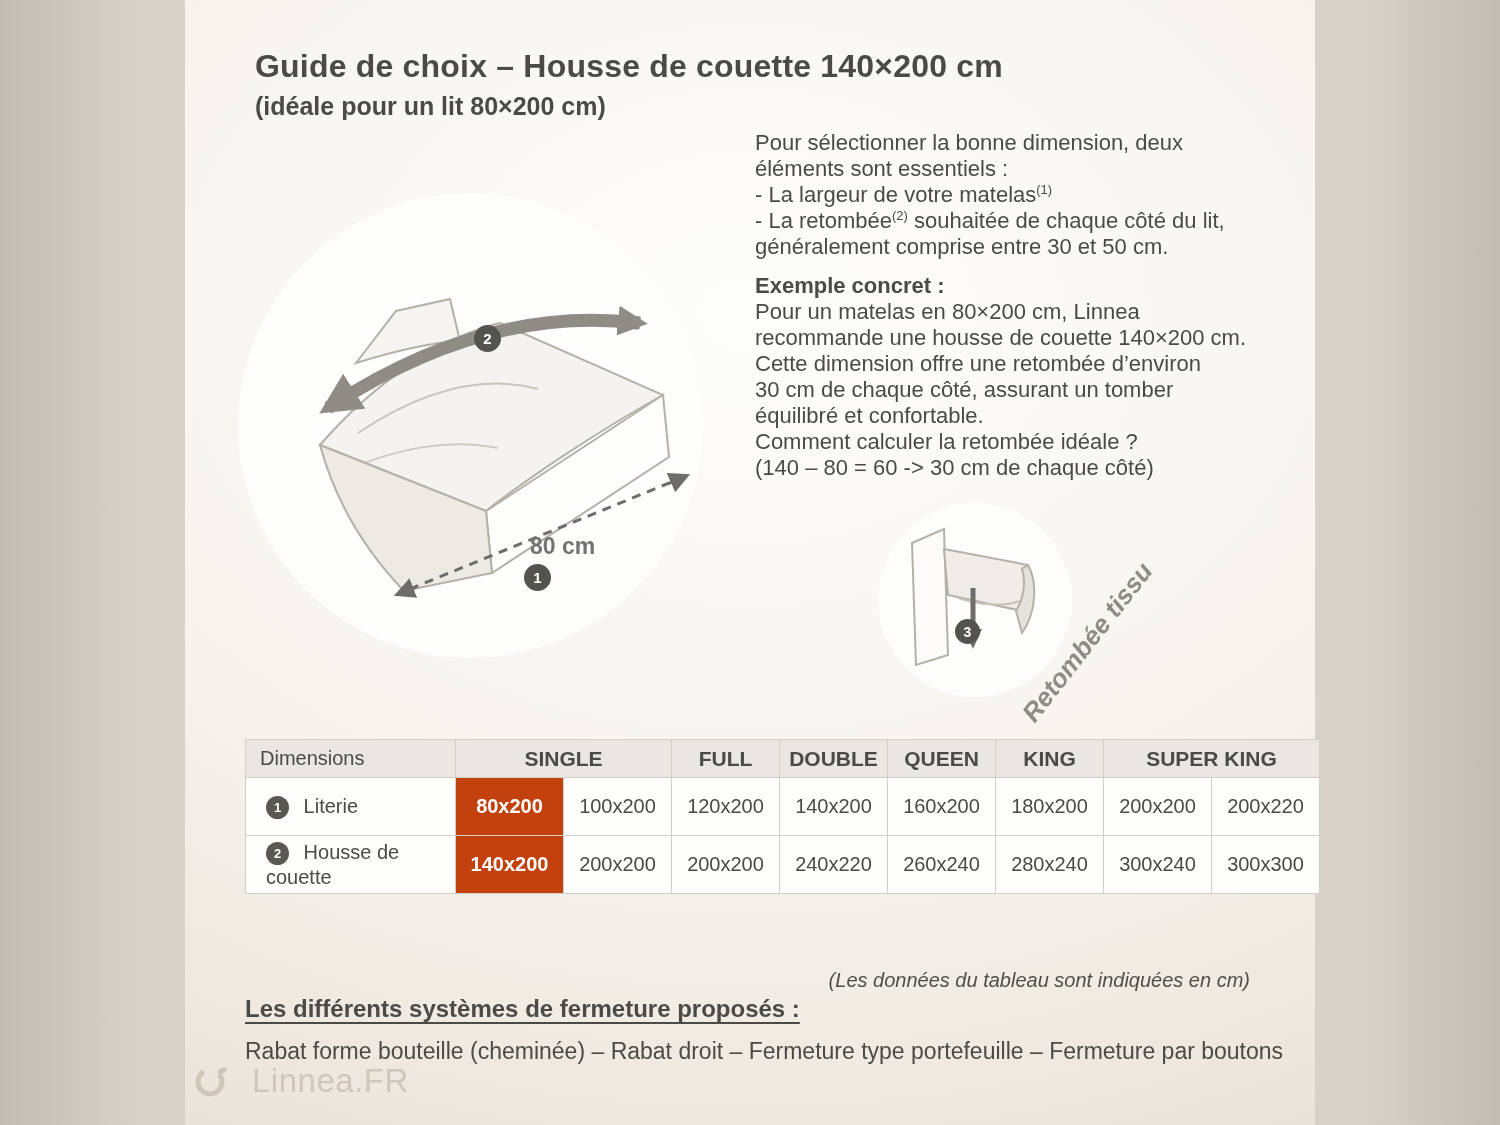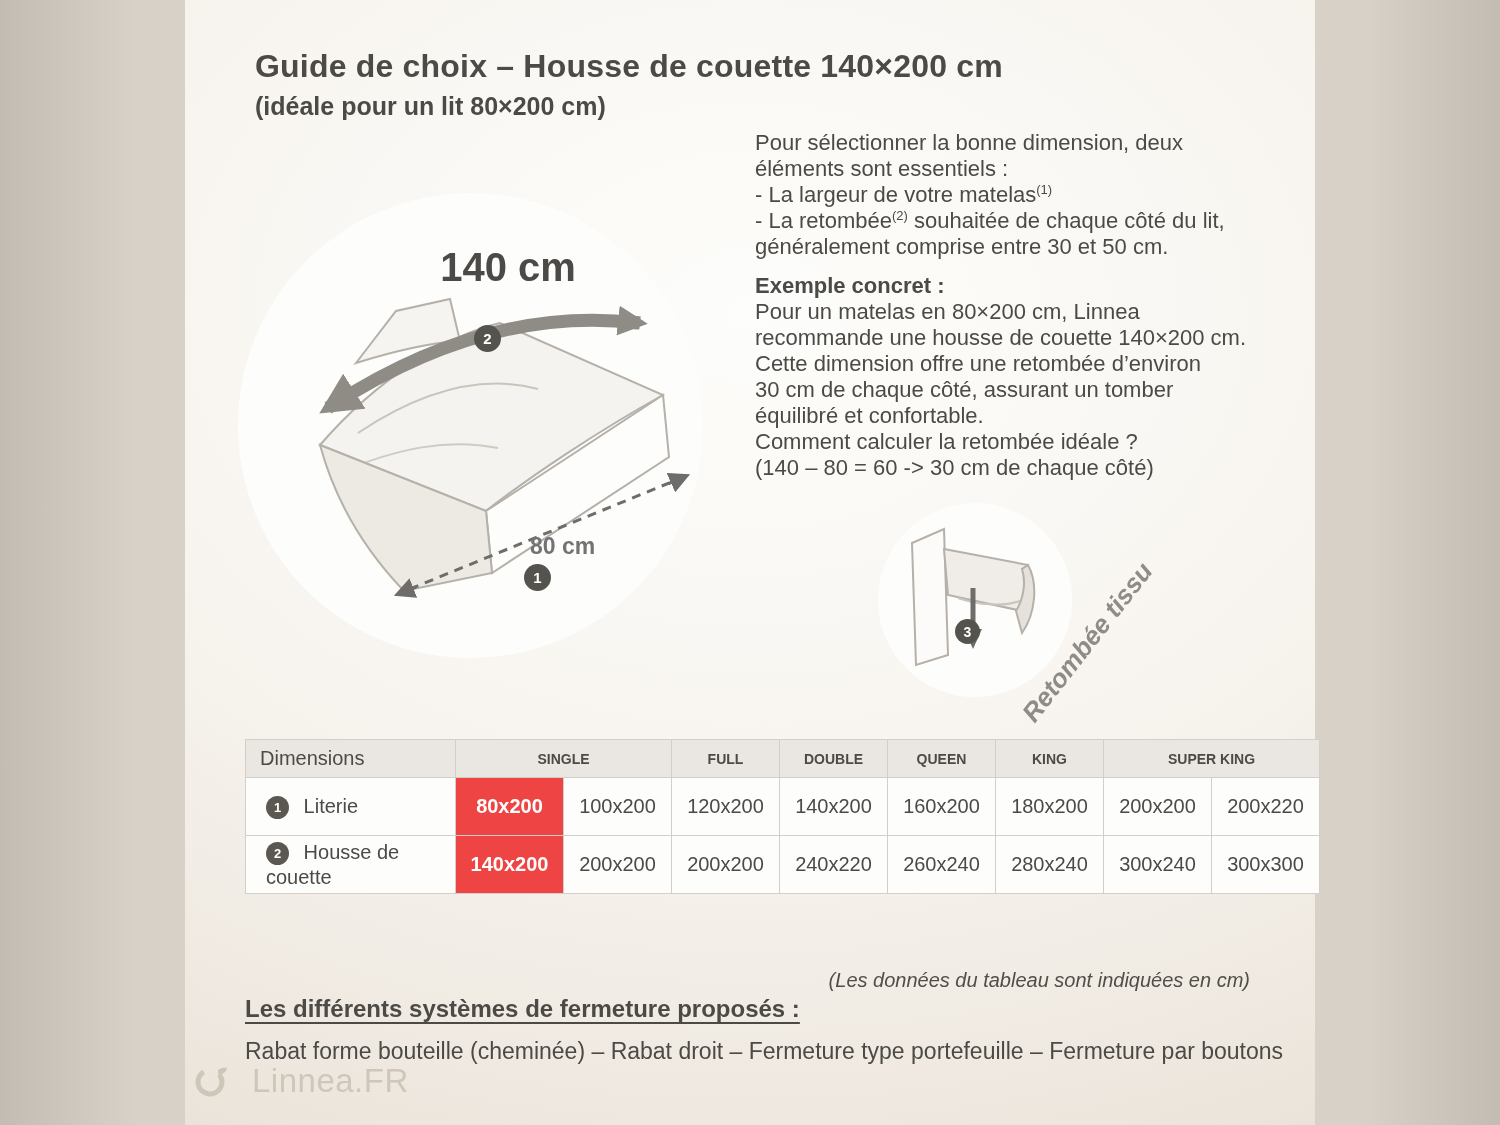--- a/index.html
+++ b/index.html
@@ -41,29 +41,29 @@
   .small-circle svg { position:absolute; left:0; top:0; }
   .b3 { left:77px; top:116px; width:25px; height:25px; font-size:14px; }
   .retombee-label { position:absolute; left:1028px; top:703px; width:220px;
     font-size:26px; font-weight:bold; font-style:italic; color:#8f8b85;
     transform:rotate(-52deg); transform-origin:left center; white-space:nowrap; }
 
   
   .size-table { position:absolute; left:245px; top:739px; width:1075px;
     border-collapse:collapse; table-layout:fixed; background:#fdfdfc; }
   .size-table th, .size-table td { border:1px solid #d3cfc8; color:#4b4a46; }
-  .size-table thead th { height:38px; background:#eae7e2; font-size:14px; font-weight:bold; text-align:center; }
+  .size-table thead th { height:38px; background:#eae7e2; font-size:21px; font-weight:bold; text-align:center; }
   .size-table thead th.dim-h { text-align:left; padding-left:14px; font-weight:normal; font-size:20px; }
   .size-table tbody td { height:58px; text-align:center; font-size:20px; }
   .label-cell { text-align:left !important; padding-left:20px; }
   .row-badge { display:inline-flex; width:23px; height:23px; border-radius:50%;
     background:#5a5850; color:#fff; font-size:13px; font-weight:bold;
     align-items:center; justify-content:center; margin-right:9px; vertical-align:middle; }
   .row-label { vertical-align:middle; }
-  .hl { background:#ef4444; color:#fff !important; font-weight:bold; }
+  .hl { background:#c2410c; color:#fff !important; font-weight:bold; }
 
   .table-note { position:absolute; left:650px; top:961px; width:600px; text-align:right;
     font-style:italic; font-size:20px; color:#504e49;margin-top:8px; }
 
   .closures-title { position:absolute; left:245px; top:995px; font-size:24px; font-weight:bold;
     text-decoration:underline; text-underline-offset:5px; }
   .closures-list  { position:absolute; left:245px; top:1038px; font-size:23px; }
 
   .logo { position:absolute; left:192px; top:1062px; display:flex; align-items:flex-end; gap:24px; opacity:0.55; }
   .logo-text { font-size:33px; color:#b7ad9d; letter-spacing:0.5px; }
@@ -103,21 +103,20 @@
       <path d="M82,252 L248,318 L254,380 L166,398 C120,350 95,300 82,252 Z" fill="#edeae4" stroke="#b5b0a8" stroke-width="2"></path>
 
       <path d="M95,212 Q250,112 400,130" fill="none" stroke="#8f8b85" stroke-width="13"></path>
       <path d="M112,201 L90,215" stroke="#8f8b85" stroke-width="13" marker-end="url(#mBigL)"></path>
       <path d="M384,128 L402,130" stroke="#8f8b85" stroke-width="13" marker-end="url(#mBigR)"></path>
 
       <path d="M172,396 L436,288" fill="none" stroke="#6f6d69" stroke-width="3" stroke-dasharray="9 7"></path>
       <path d="M178,394 L160,401" stroke="#6f6d69" stroke-width="3" marker-end="url(#mDash)"></path>
       <path d="M430,291 L448,283" stroke="#6f6d69" stroke-width="3" marker-end="url(#mDash)"></path>
     </svg>
-    <div class="dim-140">140 cm</div>
     <div class="dim-80">80 cm</div>
     <div class="dbadge b2">2</div>
     <div class="dbadge b1">1</div>
   </div>
 
   <div class="text-col">
     <div><span>Pour sélectionner la bonne dimension, deux</span></div>
     <div><span>éléments sont essentiels :</span></div>
     <div><span>- La largeur de votre matelas</span><span class="sup">(1)</span></div>
     <div><span>- La retombée</span><span class="sup">(2)</span><span> souhaitée de chaque côté du lit,</span></div>

